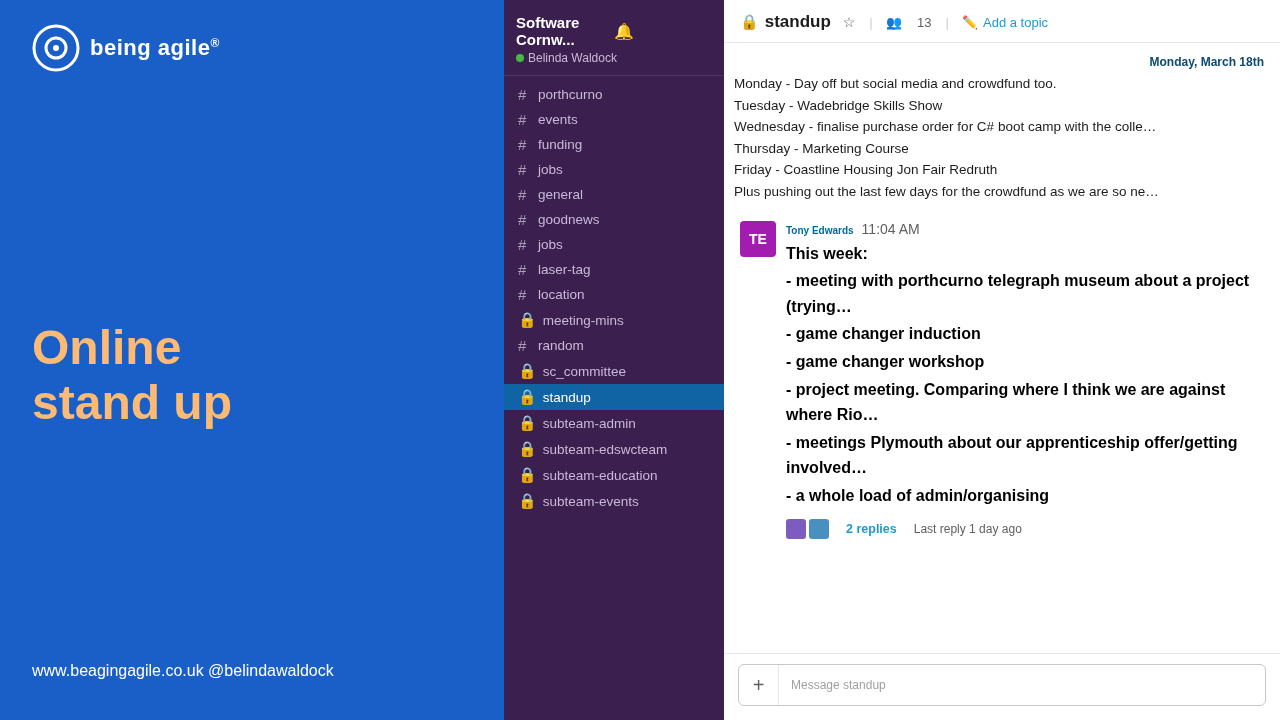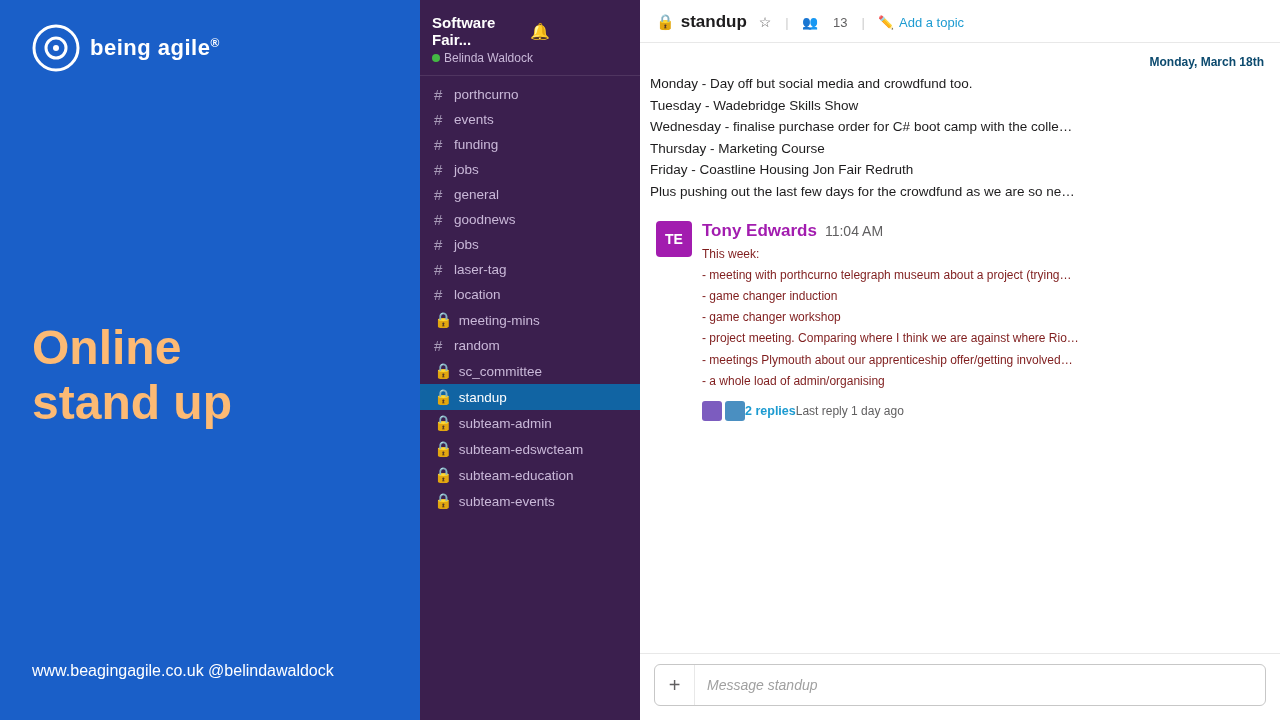--- a/index.html
+++ b/index.html
@@ -2,21 +2,21 @@
 <html><head>
   <meta charset="utf-8">
   <style>
     * { margin: 0; padding: 0; box-sizing: border-box; }
     body { width: 1280px; height: 720px; overflow: hidden; font-family: -apple-system, BlinkMacSystemFont, 'Segoe UI', sans-serif; display: flex; flex-direction: column; }
 
     .main-container { display: flex; flex: 1; height: 720px; }
 
     
     .left-panel {
-      width: 420px;
+      width: 504px;
       background: #1a5fc8;
       display: flex;
       flex-direction: column;
       padding: 24px 32px;
       position: relative;
     }
     .logo-area {
       display: flex;
       align-items: center;
       gap: 10px;
@@ -202,39 +202,40 @@
     }
     .avatar.tony { background: #a21caf; }
     .msg-content { flex: 1; min-width: 0; }
     .msg-header {
       display: flex;
       align-items: baseline;
       gap: 8px;
       margin-bottom: 4px;
     }
     .msg-author {
-      font-size: 17px;
+      font-size: 10px;
       font-weight: 700;
-      color: #a21caf;
+      color: #0369a1;
     }
     .msg-time {
       font-size: 14px;
       color: #616061;
     }
     .msg-body {
-      font-size: 12px;
-      color: #7f1d1d;
+      font-size: 16px;
+      color: #000000;
       line-height: 1.6;
+      font-weight: bold;
     }
     .msg-body p { margin-bottom: 2px; }
 
     .replies-bar {
       display: flex;
       align-items: center;
-      gap: 0;
+      gap: 17px;
       margin-top: 6px;
       padding: 4px 0;
     }
     .reply-avatars { display: flex; gap: 3px; }
     .reply-avatar {
       width: 20px; height: 20px;
       border-radius: 3px;
       background: #888;
       overflow: hidden;
     }
@@ -273,25 +274,24 @@
       border-right: 1px solid #e8e8e8;
       font-size: 20px;
       color: #616061;
       cursor: pointer;
       flex-shrink: 0;
     }
     .input-field {
       flex: 1;
       border: none;
       outline: none;
-      font-size: 14px;
+      font-size: 12px;
       color: #737373;
       padding: 10px 12px;
       background: transparent;
-      font-style: italic;
     }
     .input-field::placeholder { color: #a0a0a0; }
   </style>
 </head>
 <body>
 
 <div class="main-container">
 
   <div class="left-panel">
     <div class="logo-area">
@@ -309,21 +309,21 @@
       <div>Online</div>
       <div>stand up</div>
     </div>
 
     <div class="footer-text">www.beagingagile.co.uk  @belindawaldock</div>
   </div>
 
   <div class="sidebar">
     <div class="workspace-header">
       <div class="workspace-name">
-        <span>Software Fair...</span>
+        <span>Software Cornw...</span>
         <span class="bell-icon">🔔</span>
       </div>
       <div class="user-name">
         <span class="status-dot"></span>
         <span>Belinda Waldock</span>
       </div>
     </div>
     <div class="channel-list" id="channel-list">
         <div class="channel-item">
           <span class="prefix">#</span>

